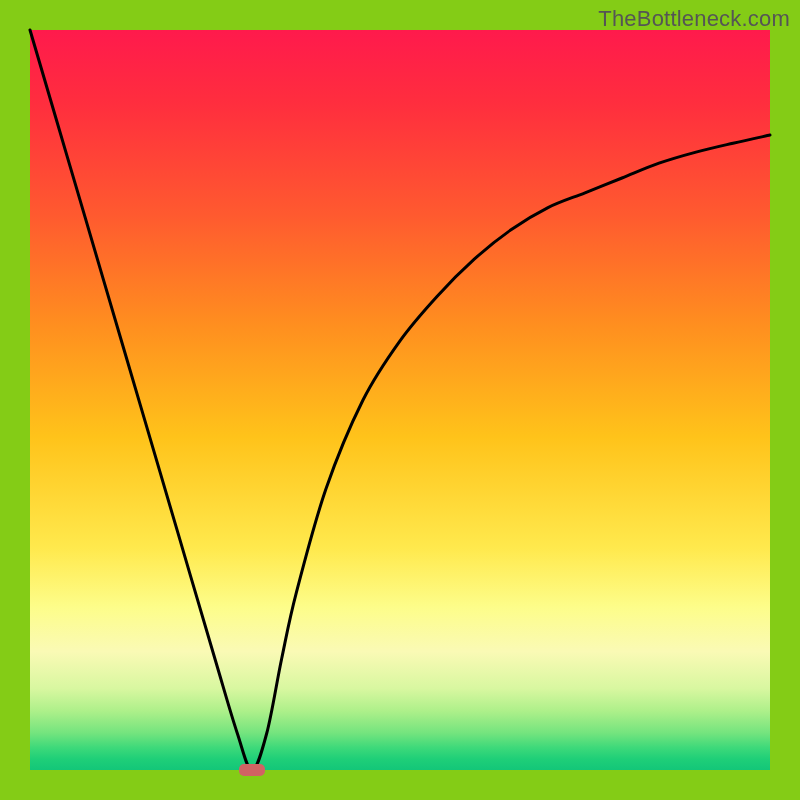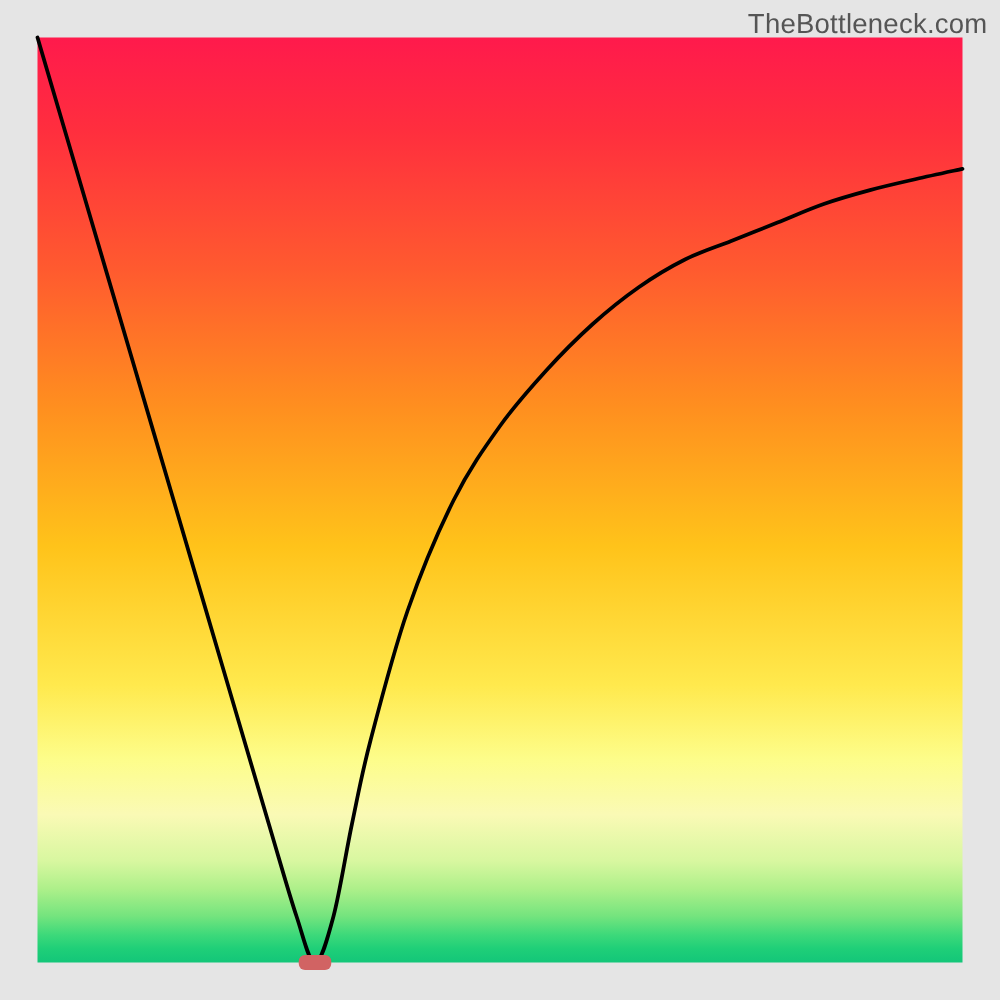--- a/index.html
+++ b/index.html
@@ -8,21 +8,21 @@
     width: 800px;
     height: 800px;
     background: #000;
     font-family: Arial, Helvetica, sans-serif;
     overflow: hidden;
   }
   .frame {
     position: relative;
     width: 800px;
     height: 800px;
-    background: #e5e5e5;
+    background: #84cc16;
   }
   .plot-area {
     position: absolute;
     left: 30px;
     top: 30px;
     width: 740px;
     height: 740px;
     
     background: linear-gradient(
       to bottom,

